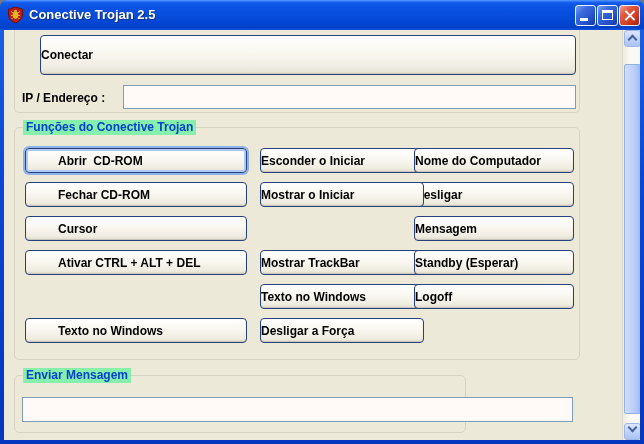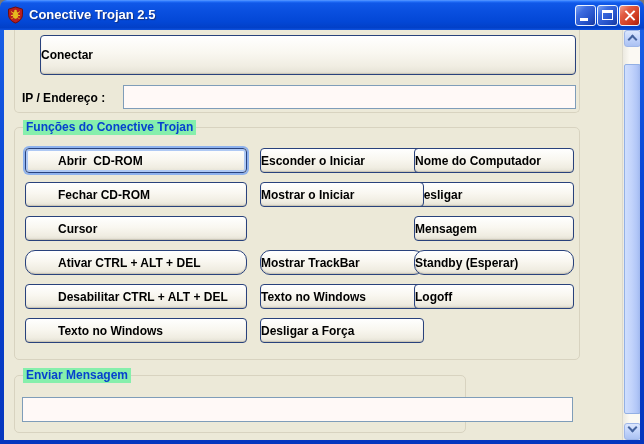--- a/index.html
+++ b/index.html
@@ -66,21 +66,21 @@
   .xp-btn.focused{
     border:1px solid #28427E;
     box-shadow:0 0 0 2px #8EB2EE, inset 0 0 0 2px #AFC9F4;
   }
   .conectar{left:36px;top:5px;width:536px;height:40px;font-size:12px;}
 
   .fn-btn{height:25px;}
   .c0{left:10px;width:222px;padding-left:32px;}
   .c1{left:245px;width:164px;}
   .c2{left:399px;width:160px;}
-  .r0{top:20px;} .r1{top:54px;} .r2{top:88px;} .r3{top:122px;border-radius:10px;} .r4{top:156px;} .r5{top:190px;}
+  .r0{top:20px;} .r1{top:54px;} .r2{top:88px;} .r3{top:122px;} .r4{top:156px;} .r5{top:190px;}
 
   
   .xp-input{
     position:absolute;border:1px solid #7F9DB9;background:#FFF9F7;
     font-size:12px;padding:2px 4px;outline:none;
   }
   .ip-label{
     position:absolute;left:18px;top:61px;font-size:12px;font-weight:bold;color:#000000;white-space:nowrap;
   }
   .ip-input{left:119px;top:55px;width:453px;height:24px;}
@@ -159,21 +159,20 @@
       <button class="xp-btn fn-btn r1 c2">Desligar</button>
       <button class="xp-btn fn-btn r1 c1">Mostrar o Iniciar</button>
 
       <button class="xp-btn fn-btn r2 c0">Cursor</button>
       <button class="xp-btn fn-btn r2 c2">Mensagem</button>
 
       <button class="xp-btn fn-btn r3 c0">Ativar CTRL + ALT + DEL</button>
       <button class="xp-btn fn-btn r3 c1">Mostrar TrackBar</button>
       <button class="xp-btn fn-btn r3 c2">Standby (Esperar)</button>
 
-      <button class="xp-btn fn-btn r4 c0">Desabilitar CTRL + ALT + DEL</button>
       <button class="xp-btn fn-btn r4 c1">Texto no Windows</button>
       <button class="xp-btn fn-btn r4 c2">Logoff</button>
 
       <button class="xp-btn fn-btn r5 c0">Texto no Windows</button>
       <button class="xp-btn fn-btn r5 c1">Desligar a Força</button>
     </div>
 
     <div class="groupbox message-group">
       <span class="group-label">Enviar Mensagem</span>
       <input class="xp-input msg-input" value="" style="">

